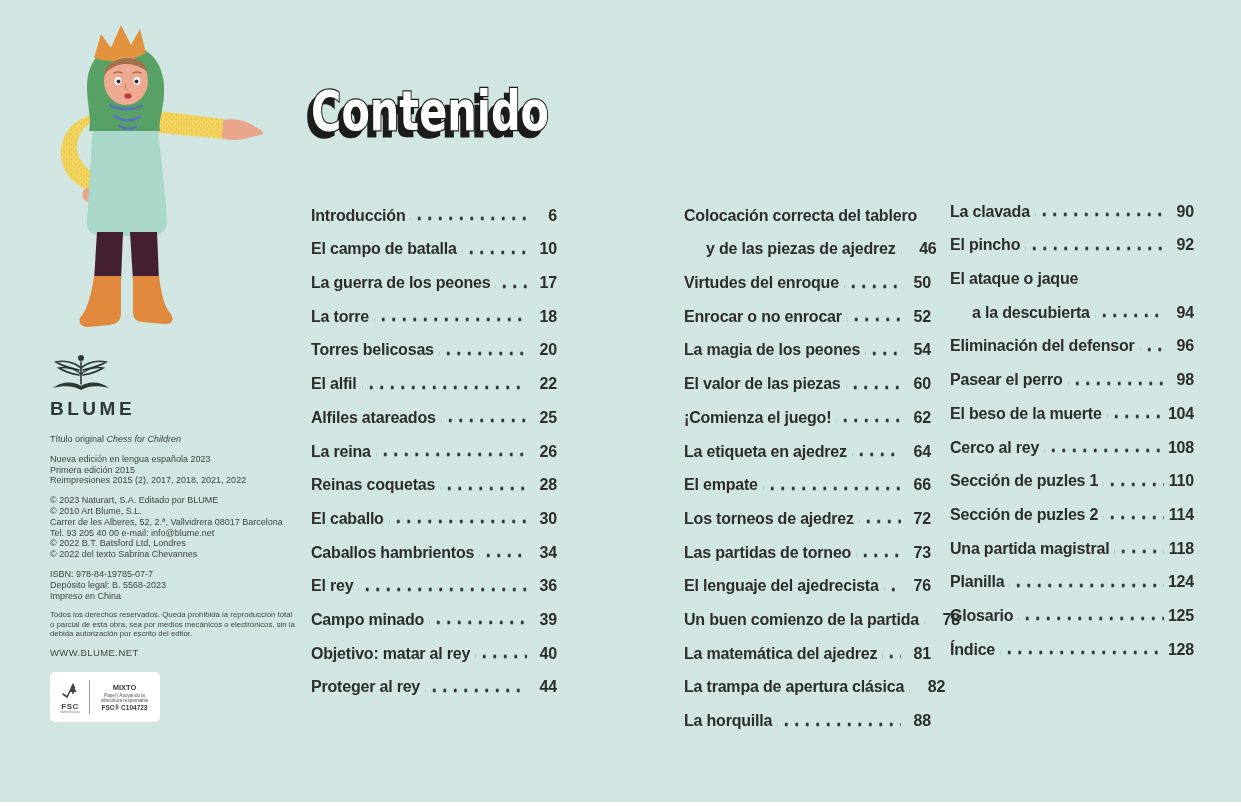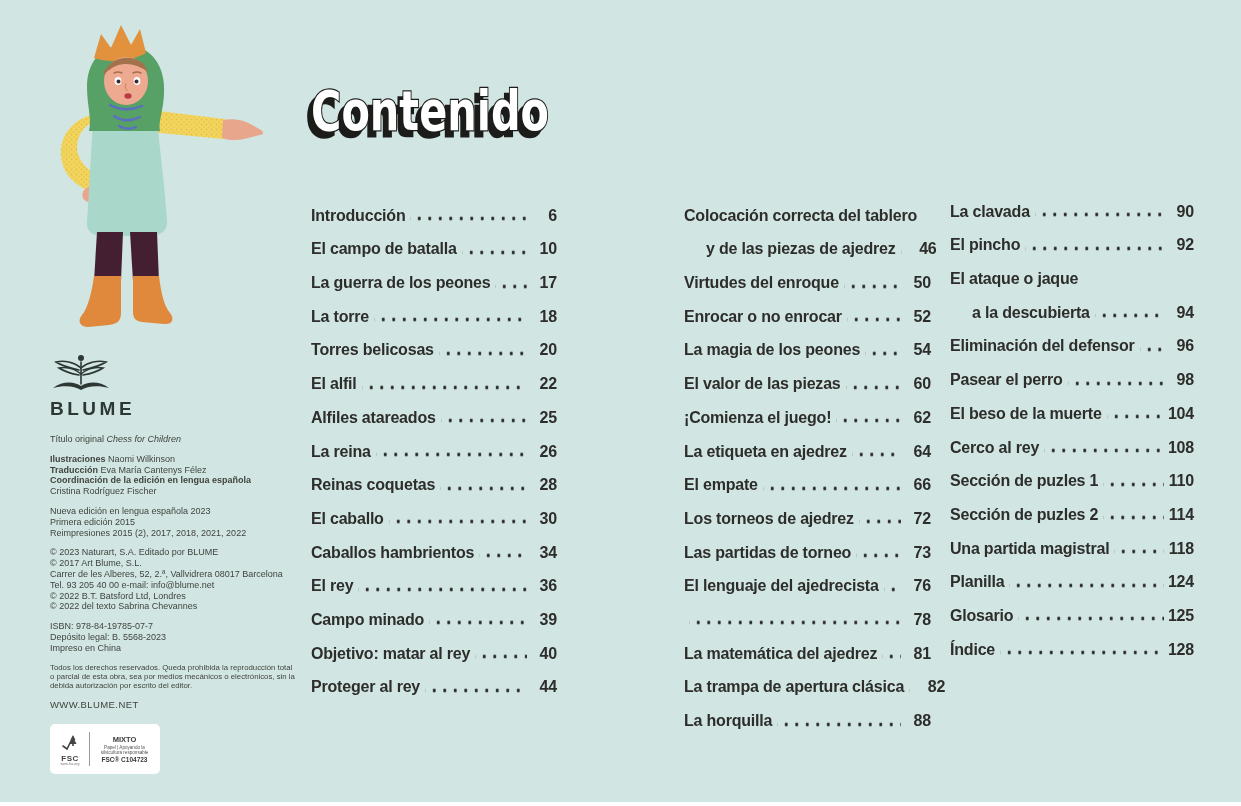--- a/index.html
+++ b/index.html
@@ -132,34 +132,28 @@
         </g>
         <path d="M3,34 C12,27 24,27 31,32 C38,27 50,27 59,34 C48,31 37,32 31,36 C25,32 14,31 3,34 Z" fill="#2d3835"></path>
       </svg>
       <div class="brand-name">BLUME</div>
     </div>
 
     <div class="c-block">
       <span>Título original </span><span class="it">Chess for Children</span>
     </div>
 
-    <div class="c-block" id="credits">
-        <div><b>Ilustraciones</b> Naomi Wilkinson</div>
-        <div><b>Traducción</b> Eva María Cantenys Félez</div>
-        <div><b>Coordinación de la edición en lengua española</b></div>
-        <div>Cristina Rodríguez Fischer</div>
-      </div>
     <div class="c-block it" id="editions">
         <div>Nueva edición en lengua española 2023</div>
         <div>Primera edición 2015</div>
         <div>Reimpresiones 2015 (2), 2017, 2018, 2021, 2022</div>
       </div>
     <div class="c-block" id="copyrights">
         <div>© 2023 Naturart, S.A. Editado por BLUME</div>
-        <div>© 2017 Art Blume, S.L.</div>
+        <div>© 2010 Art Blume, S.L.</div>
         <div>Carrer de les Alberes, 52, 2.ª, Vallvidrera 08017 Barcelona</div>
         <div>Tel. 93 205 40 00  e-mail: info@blume.net</div>
         <div>© 2022 B.T. Batsford Ltd, Londres</div>
         <div>© 2022 del texto Sabrina Chevannes</div>
       </div>
     <div class="c-block" id="isbn">
         <div>ISBN: 978-84-19785-07-7</div>
         <div>Depósito legal: B. 5568-2023</div>
         <div>Impreso en China</div>
       </div>
@@ -313,20 +307,21 @@
         <span class="t">Las partidas de torneo</span>
         <span class="dots"></span>
         <span class="num">73</span>
       </div>
       <div class="toc-line">
         <span class="t">El lenguaje del ajedrecista</span>
         <span class="dots"></span>
         <span class="num">76</span>
       </div>
       <div class="toc-line">
+        <span class="t">Un buen comienzo de la partida</span>
         <span class="dots"></span>
         <span class="num">78</span>
       </div>
       <div class="toc-line">
         <span class="t">La matemática del ajedrez</span>
         <span class="dots"></span>
         <span class="num">81</span>
       </div>
       <div class="toc-line">
         <span class="t">La trampa de apertura clásica</span>

